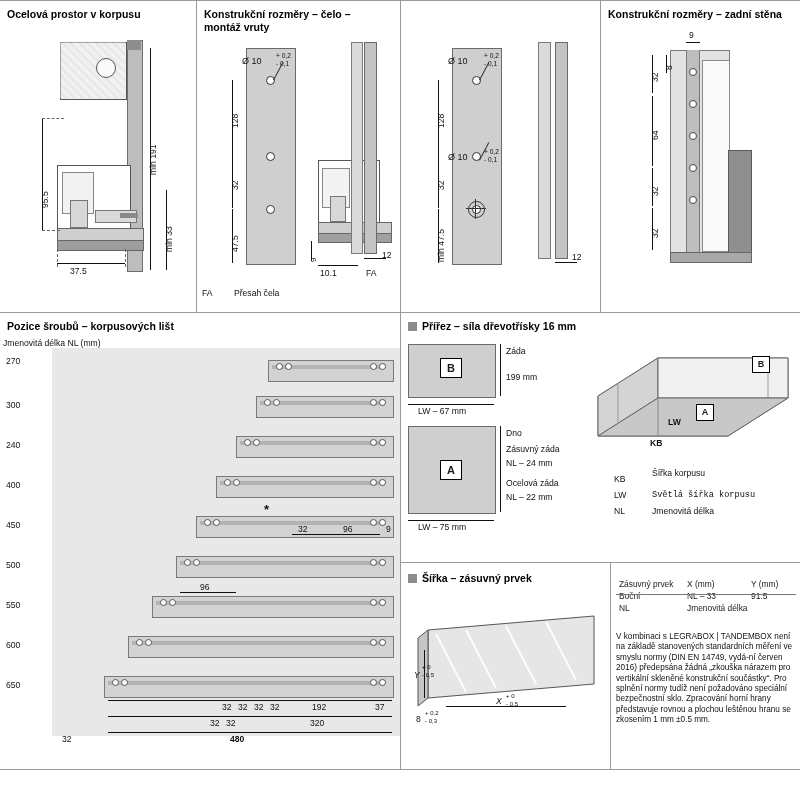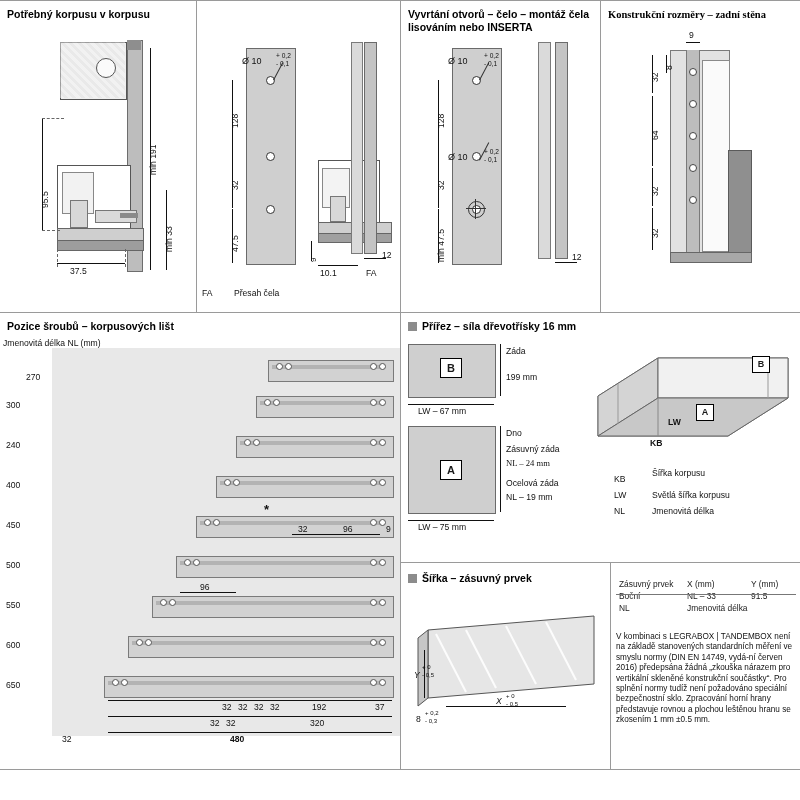--- a/index.html
+++ b/index.html
@@ -49,21 +49,21 @@
 <div class="page">
 
   <div class="ruleH" style="top:0;"></div>
 
   <div class="sepv" style="left:196px;top:0;height:312px;"></div>
   <div class="sepv" style="left:400px;top:0;height:312px;"></div>
   <div class="sepv" style="left:600px;top:0;height:312px;"></div>
   <div class="ruleH" style="top:312px;"></div>
 
   <div class="panel" style="left:0;top:0;width:196px;height:312px;">
-    <div class="title" style="position:absolute;left:7px;top:8px;width:180px;">Potřebný korpusu v korpusu</div>
+    <div class="title" style="position:absolute;left:7px;top:8px;width:180px;">Ocelová prostor v korpusu</div>
 
     <div style="position:absolute;left:60px;top:42px;width:65px;height:56px;border:1px solid #555;background:#efefef;"></div>
     <div style="position:absolute;left:60px;top:42px;width:65px;height:56px;background:repeating-linear-gradient(45deg,#f4f4f4 0 3px,#e3e3e3 3px 6px);opacity:.5;"></div>
     <div style="position:absolute;left:96px;top:58px;width:18px;height:18px;border:1px solid #555;border-radius:50%;background:#fafafa;"></div>
 
     <div style="position:absolute;left:127px;top:40px;width:14px;height:230px;background:#bdbdbd;border:1px solid #6d6d6d;"></div>
 
     <div style="position:absolute;left:127px;top:40px;width:14px;height:10px;background:#8e8e8e;"></div>
 
     <div style="position:absolute;left:57px;top:165px;width:72px;height:62px;background:#ffffff;border:1px solid #555;"></div>
@@ -86,20 +86,21 @@
     <div class="dimline" style="left:57px;top:263px;width:68px;"></div>
     <div class="lbl" style="left:70px;top:266px;">37.5</div>
 
     <div class="dashv" style="left:57px;top:249px;height:18px;"></div>
     <div class="dashv" style="left:125px;top:249px;height:18px;"></div>
     <div class="dash" style="left:42px;top:118px;width:22px;"></div>
     <div class="dash" style="left:42px;top:230px;width:18px;"></div>
   </div>
 
   <div class="panel" style="left:196px;top:0;width:204px;height:312px;">
+    <div class="title" style="position:absolute;left:8px;top:8px;width:185px;">Konstrukční rozměry – čelo – montáž vruty</div>
 
     <div style="position:absolute;left:50px;top:48px;width:48px;height:215px;background:#cfcfcf;border:1px solid #6a6a6a;"></div>
 
     <div style="position:absolute;left:70px;top:76px;width:7px;height:7px;border:1px solid #333;border-radius:50%;background:#fff;"></div>
     <div style="position:absolute;left:70px;top:152px;width:7px;height:7px;border:1px solid #333;border-radius:50%;background:#fff;"></div>
     <div style="position:absolute;left:70px;top:205px;width:7px;height:7px;border:1px solid #333;border-radius:50%;background:#fff;"></div>
 
     <div style="position:absolute;left:77px;top:60px;width:26px;height:20px;border-left:1px solid #333;transform:rotate(28deg);transform-origin:bottom left;"></div>
     <div class="lbl" style="left:46px;top:56px;font-size:9px;">Ø 10</div>
     <div class="lbl" style="left:80px;top:52px;font-size:6.6px;">+ 0,2</div>
@@ -132,21 +133,20 @@
     <div class="dimline" style="left:168px;top:258px;width:22px;"></div>
     <div class="lbl" style="left:186px;top:250px;">12</div>
 
     <div class="lbl" style="left:170px;top:268px;">FA</div>
 
     <div class="lbl" style="left:6px;top:288px;">FA</div>
     <div class="lbl" style="left:38px;top:288px;">Přesah čela</div>
   </div>
 
   <div class="panel" style="left:400px;top:0;width:200px;height:312px;">
-    <div class="title" style="position:absolute;left:8px;top:8px;width:185px;">Vyvrtání otvorů – čelo – montáž čela lisováním nebo INSERTA</div>
 
     <div style="position:absolute;left:52px;top:48px;width:48px;height:215px;background:#cfcfcf;border:1px solid #6a6a6a;"></div>
     <div style="position:absolute;left:72px;top:76px;width:7px;height:7px;border:1px solid #333;border-radius:50%;background:#fff;"></div>
     <div style="position:absolute;left:72px;top:152px;width:7px;height:7px;border:1px solid #333;border-radius:50%;background:#fff;"></div>
     <div style="position:absolute;left:72px;top:205px;width:7px;height:7px;border:1px solid #333;border-radius:50%;background:#fff;"></div>
 
     <div style="position:absolute;left:79px;top:60px;width:26px;height:20px;border-left:1px solid #333;transform:rotate(28deg);transform-origin:bottom left;"></div>
     <div class="lbl" style="left:48px;top:56px;font-size:9px;">Ø 10</div>
     <div class="lbl" style="left:84px;top:52px;font-size:6.6px;">+ 0,2</div>
     <div class="lbl" style="left:84px;top:60px;font-size:6.6px;">- 0,1</div>
@@ -170,21 +170,21 @@
     <div class="lbl rot" style="left:36px;top:190px;transform:rotate(-90deg);">32</div>
 
     <div class="dimlinev" style="left:38px;top:209px;height:54px;"></div>
     <div class="lbl rot" style="left:36px;top:262px;transform:rotate(-90deg);">min 47.5</div>
 
     <div class="dimline" style="left:155px;top:262px;width:22px;"></div>
     <div class="lbl" style="left:172px;top:252px;">12</div>
   </div>
 
   <div class="panel" style="left:600px;top:0;width:200px;height:312px;">
-    <div class="title" style="position:absolute;left:8px;top:8px;width:180px;font-family:Liberation Serif, serif;">Konstrukční rozměry – zadní stěna</div>
+    <div class="title" style="position:absolute;left:8px;top:8px;width:180px;">Konstrukční rozměry – zadní stěna</div>
 
     <div style="position:absolute;left:70px;top:50px;width:58px;height:210px;background:#e2e2e2;border:1px solid #7a7a7a;"></div>
     <div style="position:absolute;left:86px;top:50px;width:12px;height:210px;background:#bdbdbd;border-left:1px solid #7a7a7a;border-right:1px solid #7a7a7a;"></div>
     <div style="position:absolute;left:102px;top:60px;width:26px;height:190px;background:#fafafa;border:1px solid #8a8a8a;"></div>
     <div style="position:absolute;left:128px;top:150px;width:22px;height:105px;background:#8f8f8f;border:1px solid #5a5a5a;"></div>
     <div style="position:absolute;left:70px;top:252px;width:80px;height:9px;background:#a8a8a8;border:1px solid #666;"></div>
 
     <div style="position:absolute;left:89px;top:68px;width:6px;height:6px;border:1px solid #444;border-radius:50%;background:#fff;"></div>
     <div style="position:absolute;left:89px;top:100px;width:6px;height:6px;border:1px solid #444;border-radius:50%;background:#fff;"></div>
     <div style="position:absolute;left:89px;top:132px;width:6px;height:6px;border:1px solid #444;border-radius:50%;background:#fff;"></div>
@@ -212,21 +212,21 @@
 
   <div class="sepv" style="left:400px;top:312px;height:457px;"></div>
   <div class="ruleH" style="top:769px;"></div>
 
   <div class="panel" style="left:0;top:312px;width:400px;height:457px;">
     <div class="title" style="position:absolute;left:7px;top:8px;">Pozice šroubů – korpusových lišt</div>
     <div class="lbl" style="left:3px;top:26px;font-size:8.6px;">Jmenovitá délka NL (mm)</div>
 
     <div style="position:absolute;left:52px;top:36px;width:348px;height:388px;background:#e8e8e8;"></div>
 
-    <div class="lbl" style="left:6px;top:60px;margin-left:20px;">270</div>
+    <div class="lbl" style="left:6px;top:44px;">270</div>
     <div class="lbl" style="left:6px;top:88px;">300</div>
     <div class="lbl" style="left:6px;top:128px;">240</div>
     <div class="lbl" style="left:6px;top:168px;">400</div>
     <div class="lbl" style="left:6px;top:208px;">450</div>
     <div class="lbl" style="left:6px;top:248px;">500</div>
     <div class="lbl" style="left:6px;top:288px;">550</div>
     <div class="lbl" style="left:6px;top:328px;">600</div>
     <div class="lbl" style="left:6px;top:368px;">650</div>
 
     <div style="position:absolute;left:268px;top:48px;width:124px;height:20px;background:#d2d2d2;border:1px solid #7a7a7a;"></div>
@@ -332,44 +332,44 @@
     <div class="lbl" style="left:106px;top:34px;">Záda</div>
     <div class="lbl" style="left:106px;top:60px;">199 mm</div>
     <div class="dimline" style="left:8px;top:92px;width:86px;"></div>
     <div class="lbl" style="left:18px;top:94px;">LW – 67 mm</div>
 
     <div style="position:absolute;left:8px;top:114px;width:86px;height:86px;background:#cfcfcf;border:1px solid #6a6a6a;"></div>
     <div class="boxlabel" style="left:40px;top:148px;width:20px;height:18px;line-height:18px;">A</div>
     <div class="dimlinev" style="left:100px;top:114px;height:86px;"></div>
     <div class="lbl" style="left:106px;top:116px;">Dno</div>
     <div class="lbl" style="left:106px;top:132px;">Zásuvný záda</div>
-    <div class="lbl" style="left:106px;top:146px;font-family:Liberation Serif, serif;">NL – 24 mm</div>
+    <div class="lbl" style="left:106px;top:146px;">NL – 24 mm</div>
     <div class="lbl" style="left:106px;top:166px;">Ocelová záda</div>
-    <div class="lbl" style="left:106px;top:180px;">NL – 19 mm</div>
+    <div class="lbl" style="left:106px;top:180px;">NL – 22 mm</div>
     <div class="dimline" style="left:8px;top:208px;width:86px;"></div>
     <div class="lbl" style="left:18px;top:210px;">LW – 75 mm</div>
 
     <svg width="210" height="120" style="position:absolute;left:188px;top:24px;">
       <polygon points="10,60 70,22 200,22 200,62 140,100 10,100" fill="#e8e8e8" stroke="#666" stroke-width="1"></polygon>
       <polygon points="10,60 70,22 70,62 10,100" fill="#d4d4d4" stroke="#666" stroke-width="1"></polygon>
       <polygon points="70,22 200,22 200,62 70,62" fill="#f1f1f1" stroke="#666" stroke-width="1"></polygon>
       <polygon points="70,62 200,62 140,100 10,100" fill="#c8c8c8" stroke="#666" stroke-width="1"></polygon>
       <line x1="70" y1="62" x2="70" y2="100" stroke="#888" stroke-width="1"></line>
       <line x1="30" y1="48" x2="30" y2="88" stroke="#999" stroke-width="1"></line>
       <line x1="180" y1="22" x2="180" y2="62" stroke="#999" stroke-width="1"></line>
     </svg>
     <div class="boxlabel" style="left:352px;top:44px;width:16px;height:15px;line-height:15px;font-size:9px;">B</div>
     <div class="boxlabel" style="left:296px;top:92px;width:16px;height:15px;line-height:15px;font-size:9px;">A</div>
     <div class="lbl" style="left:268px;top:105px;font-weight:bold;">LW</div>
     <div class="lbl" style="left:250px;top:126px;font-weight:bold;">KB</div>
 
     <div class="lbl" style="left:214px;top:162px;">KB</div>
     <div class="lbl" style="left:252px;top:156px;">Šířka korpusu</div>
     <div class="lbl" style="left:214px;top:178px;">LW</div>
-    <div class="lbl" style="left:252px;top:178px;">Světlá šířka korpusu</div>
+    <div class="lbl" style="left:252px;top:178px;font-family:Liberation Mono, monospace;">Světlá šířka korpusu</div>
     <div class="lbl" style="left:214px;top:194px;">NL</div>
     <div class="lbl" style="left:252px;top:194px;">Jmenovitá délka</div>
   </div>
 
   <div class="ruleH" style="top:562px;left:400px;width:400px;"></div>
 
   <div class="panel" style="left:400px;top:562px;width:210px;height:207px;">
     <div style="position:absolute;left:8px;top:12px;">
       <span class="swatch"></span>
     </div>

